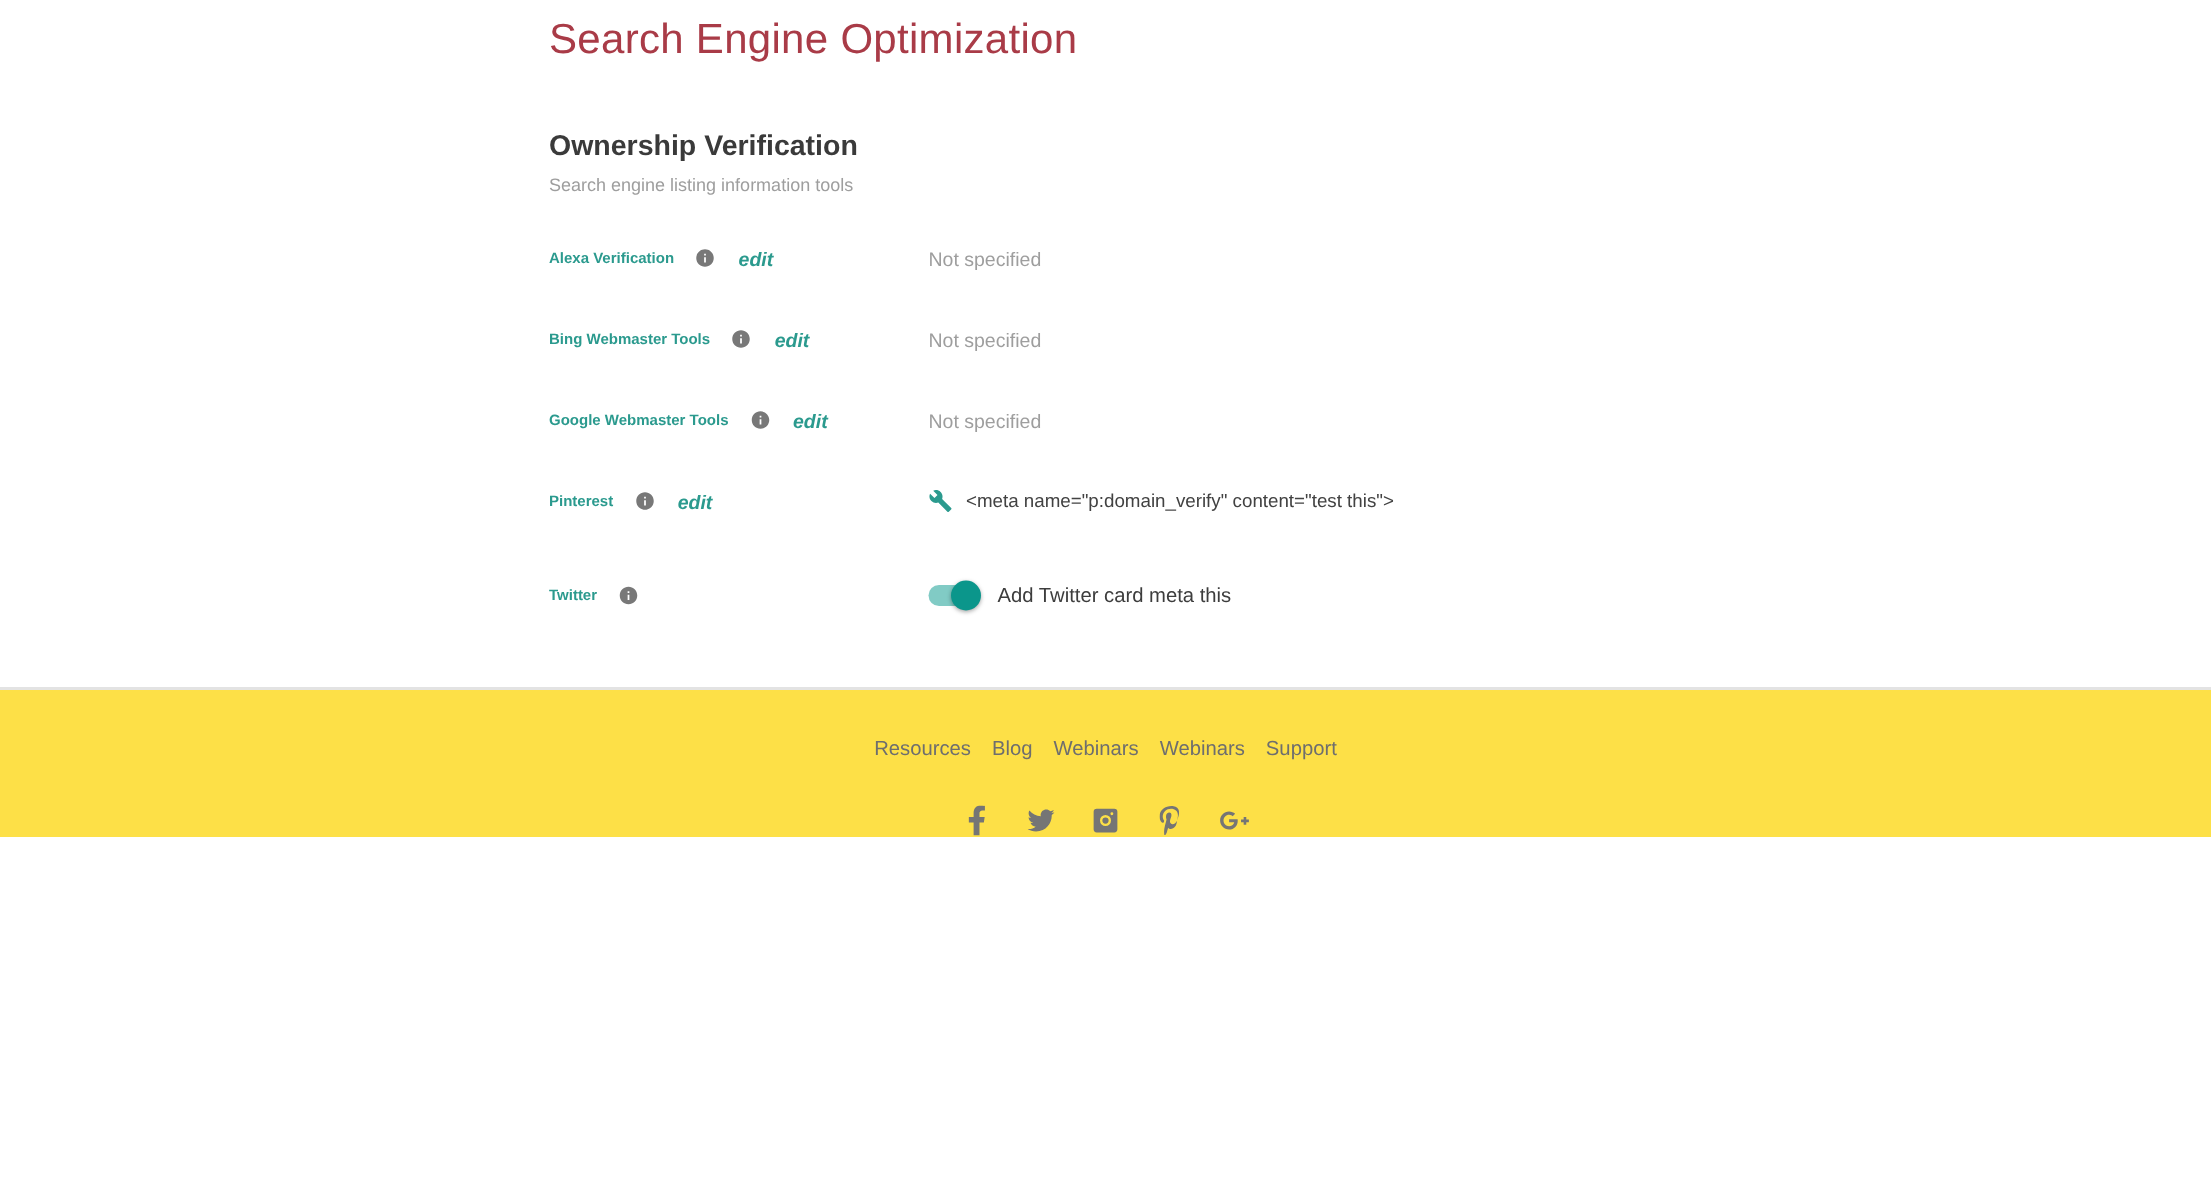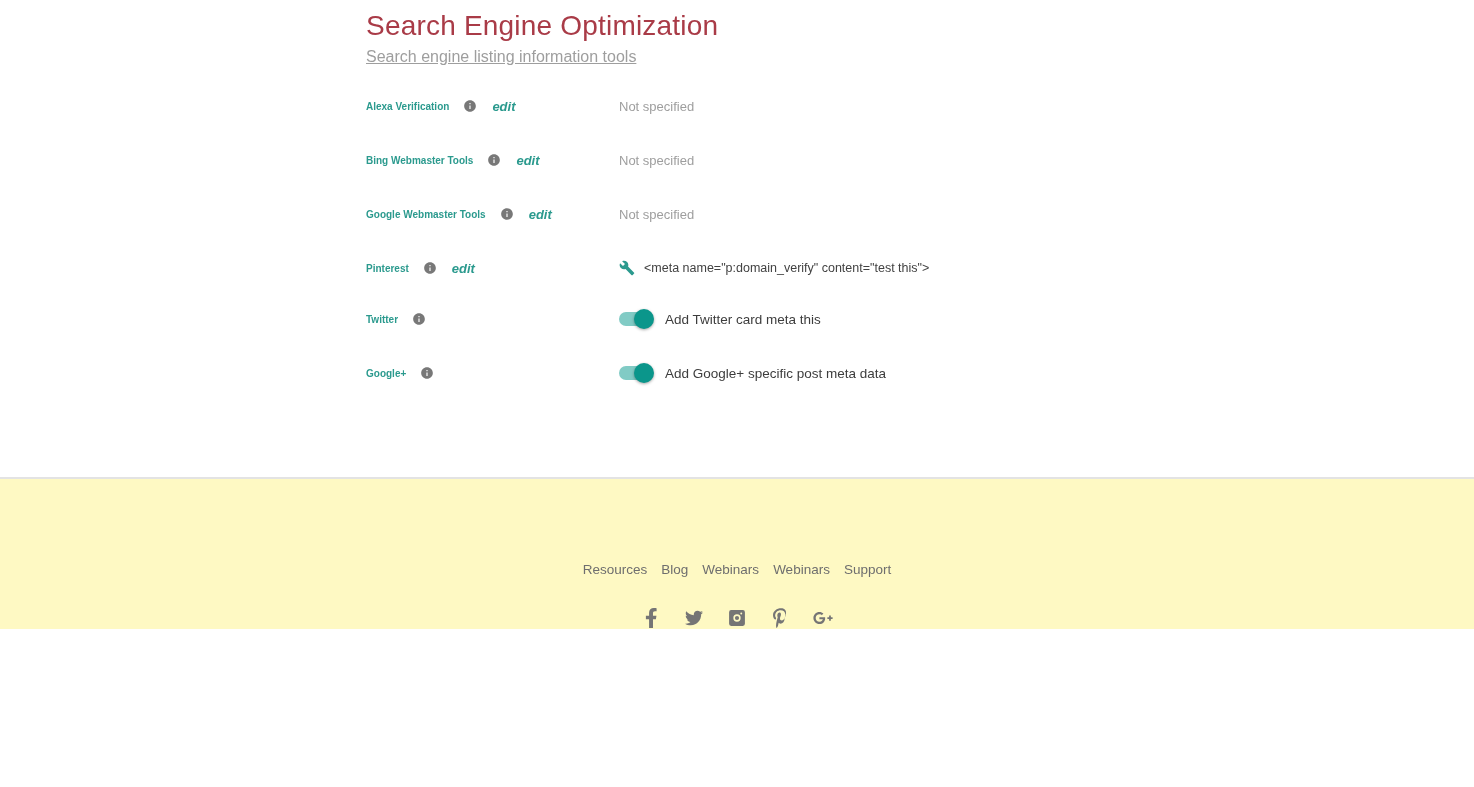--- a/index.html
+++ b/index.html
@@ -12,69 +12,69 @@
     --heading-gray:#3a3a3a;
   }
   *{box-sizing:border-box;}
   html,body{margin:0;padding:0;}
   body{
     width:1474px;height:787px;overflow:hidden;
     background:#ffffff;
     font-family:"Liberation Sans","DejaVu Sans",sans-serif;
     -webkit-font-smoothing:antialiased;
   }
-  .content{padding:8px 0 57px 366px;}
+  .content{padding:8px 0 26px 366px;}
   .page-title{
     margin:0;font-size:28px;line-height:36px;font-weight:400;
     letter-spacing:.2px;color:var(--title-red);
   }
   .section-heading{
     margin:0;font-size:19px;line-height:24px;font-weight:600;
     color:var(--heading-gray);
   }
   .ownership-heading{margin-top:42px;}
   .section-sub{
-    margin:3px 0 0;font-size:16px;line-height:20px;color:var(--muted-gray);text-decoration:underline;
+    margin:3px 0 0;font-size:12px;line-height:20px;color:var(--muted-gray);
   }
   .rows{margin-top:29px;}
   .v-row{display:flex;align-items:center;height:20px;margin-bottom:34px;}
   .v-left{width:253px;display:flex;align-items:center;flex:none;}
   .v-label{color:var(--accent-teal);font-size:10px;font-weight:700;white-space:nowrap;}
   .info-icon{width:14px;height:14px;margin-left:14px;flex:none;display:block;}
   .edit-link{
     margin-left:15px;color:var(--accent-teal);font-size:13px;font-weight:700;
     text-decoration:none;cursor:pointer;font-style:italic;
   }
   .v-value{color:var(--muted-gray);font-size:13px;}
   .v-value-meta{display:flex;align-items:center;color:#424242;font-size:12.5px;}
   .wrench-icon{width:16px;height:16px;margin-right:9px;flex:none;display:block;}
 
   .social-heading{margin-top:14px;}
   .s-rows{margin-top:27px;}
-  .s-row{display:flex;align-items:flex-start;height:26px;margin-bottom:28px;}
+  .s-row{display:flex;align-items:flex-end;height:26px;margin-bottom:28px;}
   .s-left{width:253px;display:flex;align-items:center;flex:none;}
 
   .toggle{position:relative;width:33px;height:14px;flex:none;cursor:pointer;}
   .toggle .track{
     position:absolute;left:0;top:0;width:33px;height:14px;border-radius:7px;
     background:#bdbdbd;
   }
   .toggle .knob{
     position:absolute;top:-3px;left:0;width:20px;height:20px;border-radius:50%;
     background:#fafafa;box-shadow:0 1px 3px rgba(0,0,0,.35);
   }
   .toggle.on .track{background:var(--toggle-track);}
   .toggle.on .knob{left:15px;background:var(--toggle-knob);}
   .s-toggle-label{margin-left:13px;font-size:13.5px;color:#3d3d3d;}
 
   .footer{
     border-top:2px solid #e3e3e3;
-    padding-top:84px;
+    padding-top:32px;
     display:flex;flex-direction:column;align-items:center;
-    background:#fef9c3;
+    background:#fde047;
   }
   .footer-links{display:flex;gap:14px;align-items:center;}
   .footer-link{
     color:#6e6e6e;font-size:13.5px;text-decoration:none;cursor:pointer;line-height:14px;
   }
   .footer-social{display:flex;gap:23px;margin-top:30px;align-items:center;}
   .social-btn{
     width:20px;height:22px;display:flex;align-items:center;justify-content:center;
     cursor:pointer;
   }
@@ -91,20 +91,21 @@
     <g id="icon-wrench">
       <path d="M22.7 19l-9.1-9.1c.9-2.3.4-5-1.5-6.9-2-2-5-2.4-7.4-1.3L9 6 6 9 1.6 4.7C.4 7.1.9 10.1 2.9 12.1c1.9 1.9 4.6 2.4 6.9 1.5l9.1 9.1c.4.4 1 .4 1.4 0l2.3-2.3c.5-.4.5-1.1.1-1.4z"></path>
     </g>
   </defs>
 </svg>
 
 <div class="content">
 
   <h1 class="page-title">Search Engine Optimization</h1>
 
+  <h2 class="section-heading ownership-heading">Ownership Verification</h2>
   <p class="section-sub">Search engine listing information tools</p>
 
   <div class="rows">
 
     <div class="v-row">
       <div class="v-left">
         <span class="v-label">Alexa Verification</span>
         <svg class="info-icon" viewBox="0 0 24 24" fill="#787878">
             <use href="#icon-info"></use>
           </svg>
@@ -162,33 +163,20 @@
             <use href="#icon-info"></use>
           </svg>
       </div>
       <div class="toggle on">
         <span class="track"></span>
           <span class="knob"></span>
       </div>
       <span class="s-toggle-label">Add Twitter card meta this</span>
     </div>
 
-    <div class="s-row">
-      <div class="s-left">
-        <span class="v-label">Google+</span>
-        <svg class="info-icon" viewBox="0 0 24 24" fill="#787878">
-            <use href="#icon-info"></use>
-          </svg>
-      </div>
-      <div class="toggle on">
-        <span class="track"></span>
-          <span class="knob"></span>
-      </div>
-      <span class="s-toggle-label">Add Google+ specific post meta data</span>
-    </div>
 
   </div>
 </div>
 
 <div class="footer">
   <div class="footer-links">
     <a class="footer-link">Resources</a>
     <a class="footer-link">Blog</a>
     <a class="footer-link">Webinars</a>
     <a class="footer-link">Webinars</a>

